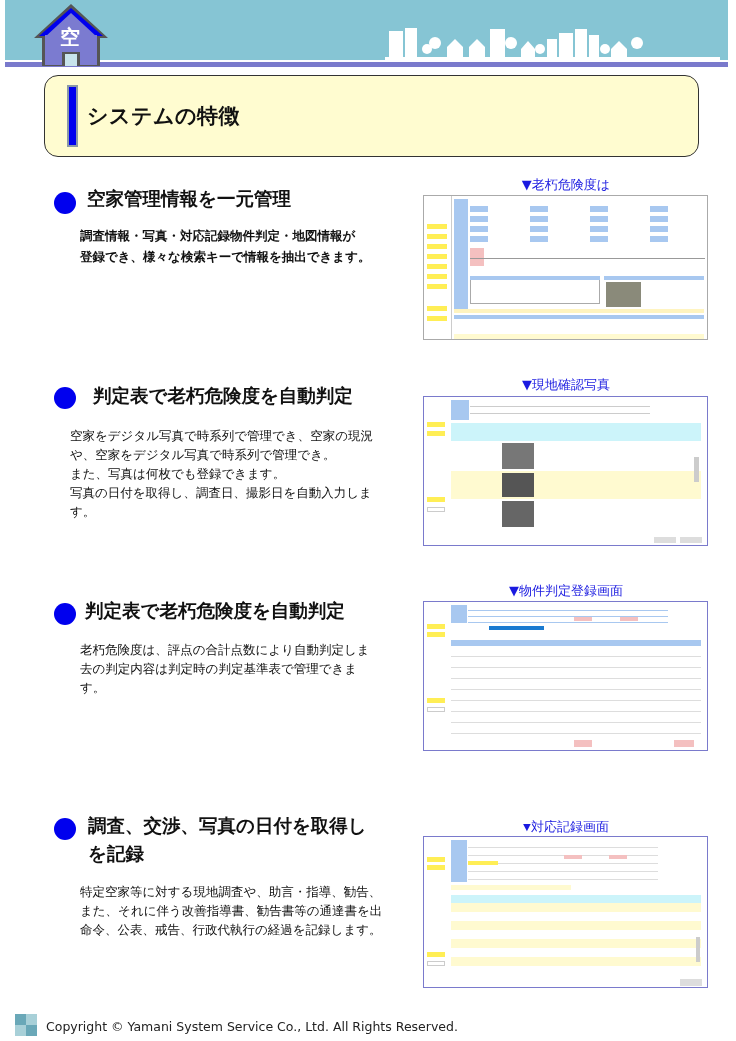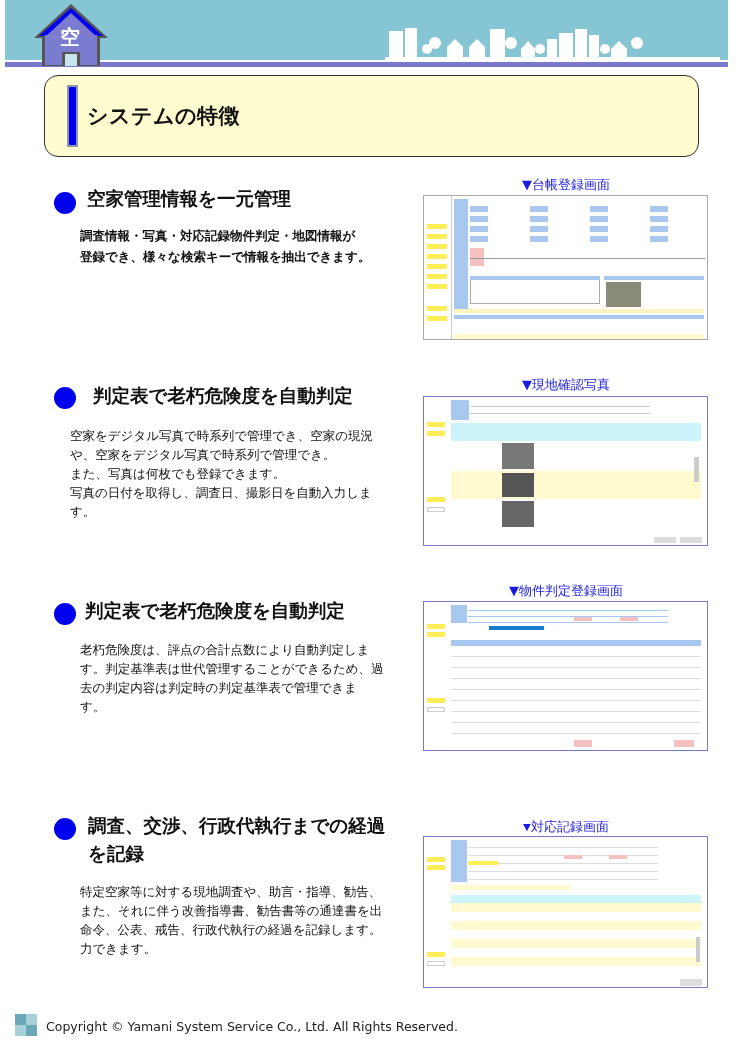--- a/index.html
+++ b/index.html
@@ -70,21 +70,21 @@
   <div class="title-text">システムの特徴</div>
 </div>
 
 <div>
   <div class="bullet" style="top:192px;"></div>
   <div class="f-title" style="left:87px;top:185px;">空家管理情報を一元管理</div>
   <div class="f-body" style="left:80px;top:226px;font-weight:bold;">
     <div>調査情報・写真・対応記録物件判定・地図情報が</div>
     <div style="margin-top:2px;">登録でき、様々な検索キーで情報を抽出できます。</div>
   </div>
-  <div class="shot-caption" style="left:424px;top:176px;width:284px;">▼台帳登録画面</div>
+  <div class="shot-caption" style="left:424px;top:176px;width:284px;">▼老朽危険度は</div>
   <div class="shot gray" style="left:423px;top:195px;width:285px;height:145px;">
     <div class="sb" style="left:0;top:0;width:28px;height:145px;background:#fff;border-right:1px solid #ccc;"></div>
     <div class="sb" style="left:3px;top:28px;width:20px;height:5px;background:#ffee55;"></div>
     <div class="sb" style="left:3px;top:38px;width:20px;height:5px;background:#ffee55;"></div>
     <div class="sb" style="left:3px;top:48px;width:20px;height:5px;background:#ffee55;"></div>
     <div class="sb" style="left:3px;top:58px;width:20px;height:5px;background:#ffee55;"></div>
     <div class="sb" style="left:3px;top:68px;width:20px;height:5px;background:#ffee55;"></div>
     <div class="sb" style="left:3px;top:78px;width:20px;height:5px;background:#ffee55;"></div>
     <div class="sb" style="left:3px;top:88px;width:20px;height:5px;background:#ffee55;"></div>
     <div class="sb" style="left:3px;top:110px;width:20px;height:5px;background:#ffee55;"></div>
@@ -135,21 +135,20 @@
     <div class="sb" style="left:230px;top:140px;width:22px;height:6px;background:#ddd;"></div>
     <div class="sb" style="left:256px;top:140px;width:22px;height:6px;background:#ddd;"></div>
   </div>
 </div>
 
 <div>
   <div class="bullet" style="top:603px;"></div>
   <div class="f-title" style="left:85px;top:597px;">判定表で老朽危険度を自動判定</div>
   <div class="f-body" style="left:80px;top:640px;">
     <div>老朽危険度は、評点の合計点数により自動判定しま</div>
-    <div>す。判定基準表は世代管理することができるため、過</div>
     <div>去の判定内容は判定時の判定基準表で管理できま</div>
     <div>す。</div>
   </div>
   <div class="shot-caption" style="left:424px;top:582px;width:284px;">▼物件判定登録画面</div>
   <div class="shot" style="left:423px;top:601px;width:285px;height:150px;">
     <div class="sb" style="left:3px;top:22px;width:18px;height:5px;background:#ffee55;"></div>
     <div class="sb" style="left:3px;top:30px;width:18px;height:5px;background:#ffee55;"></div>
     <div class="sb" style="left:3px;top:96px;width:18px;height:5px;background:#ffee55;"></div>
     <div class="sb" style="left:3px;top:105px;width:18px;height:5px;background:#fff;border:1px solid #ccc;"></div>
     <div class="sb" style="left:27px;top:3px;width:16px;height:18px;background:#a8c8f0;"></div>
@@ -160,28 +159,27 @@
     <div class="sb" style="left:27px;top:38px;width:250px;height:6px;background:#a8c8f0;"></div>
     <div class="sb" style="left:27px;top:44px;width:250px;height:92px;background:repeating-linear-gradient(180deg,#fff 0 10px,#ddd 10px 11px);"></div>
     <div class="sb" style="left:250px;top:138px;width:20px;height:7px;background:#f4c0c0;"></div>
     <div class="sb" style="left:150px;top:138px;width:18px;height:7px;background:#f4c0c0;"></div>
   </div>
 </div>
 
 <div>
   <div class="bullet" style="top:818px;"></div>
   <div class="f-title" style="left:88px;top:812px;">
-    <div>調査、交渉、行政代執行までの経過</div>
+    <div>調査、交渉、写真の日付を取得し</div>
     <div>を記録</div>
   </div>
   <div class="f-body" style="left:80px;top:882px;">
     <div>特定空家等に対する現地調査や、助言・指導、勧告、</div>
     <div>また、それに伴う改善指導書、勧告書等の通達書を出</div>
     <div>命令、公表、戒告、行政代執行の経過を記録します。</div>
-    <div>力できます。</div>
   </div>
   <div class="shot-caption" style="left:424px;top:818px;width:284px;font-family:Liberation Mono, monospace;">▼対応記録画面</div>
   <div class="shot" style="left:423px;top:836px;width:285px;height:152px;">
     <div class="sb" style="left:3px;top:20px;width:18px;height:5px;background:#ffee55;"></div>
     <div class="sb" style="left:3px;top:28px;width:18px;height:5px;background:#ffee55;"></div>
     <div class="sb" style="left:3px;top:115px;width:18px;height:5px;background:#ffee55;"></div>
     <div class="sb" style="left:3px;top:124px;width:18px;height:5px;background:#fff;border:1px solid #ccc;"></div>
     <div class="sb" style="left:27px;top:3px;width:16px;height:42px;background:#a8c8f0;"></div>
     <div class="sb" style="left:44px;top:3px;width:190px;height:42px;background:repeating-linear-gradient(180deg,#fff 0 7px,#ddd 7px 8px);"></div>
     <div class="sb" style="left:44px;top:24px;width:30px;height:4px;background:#ffee55;"></div>

